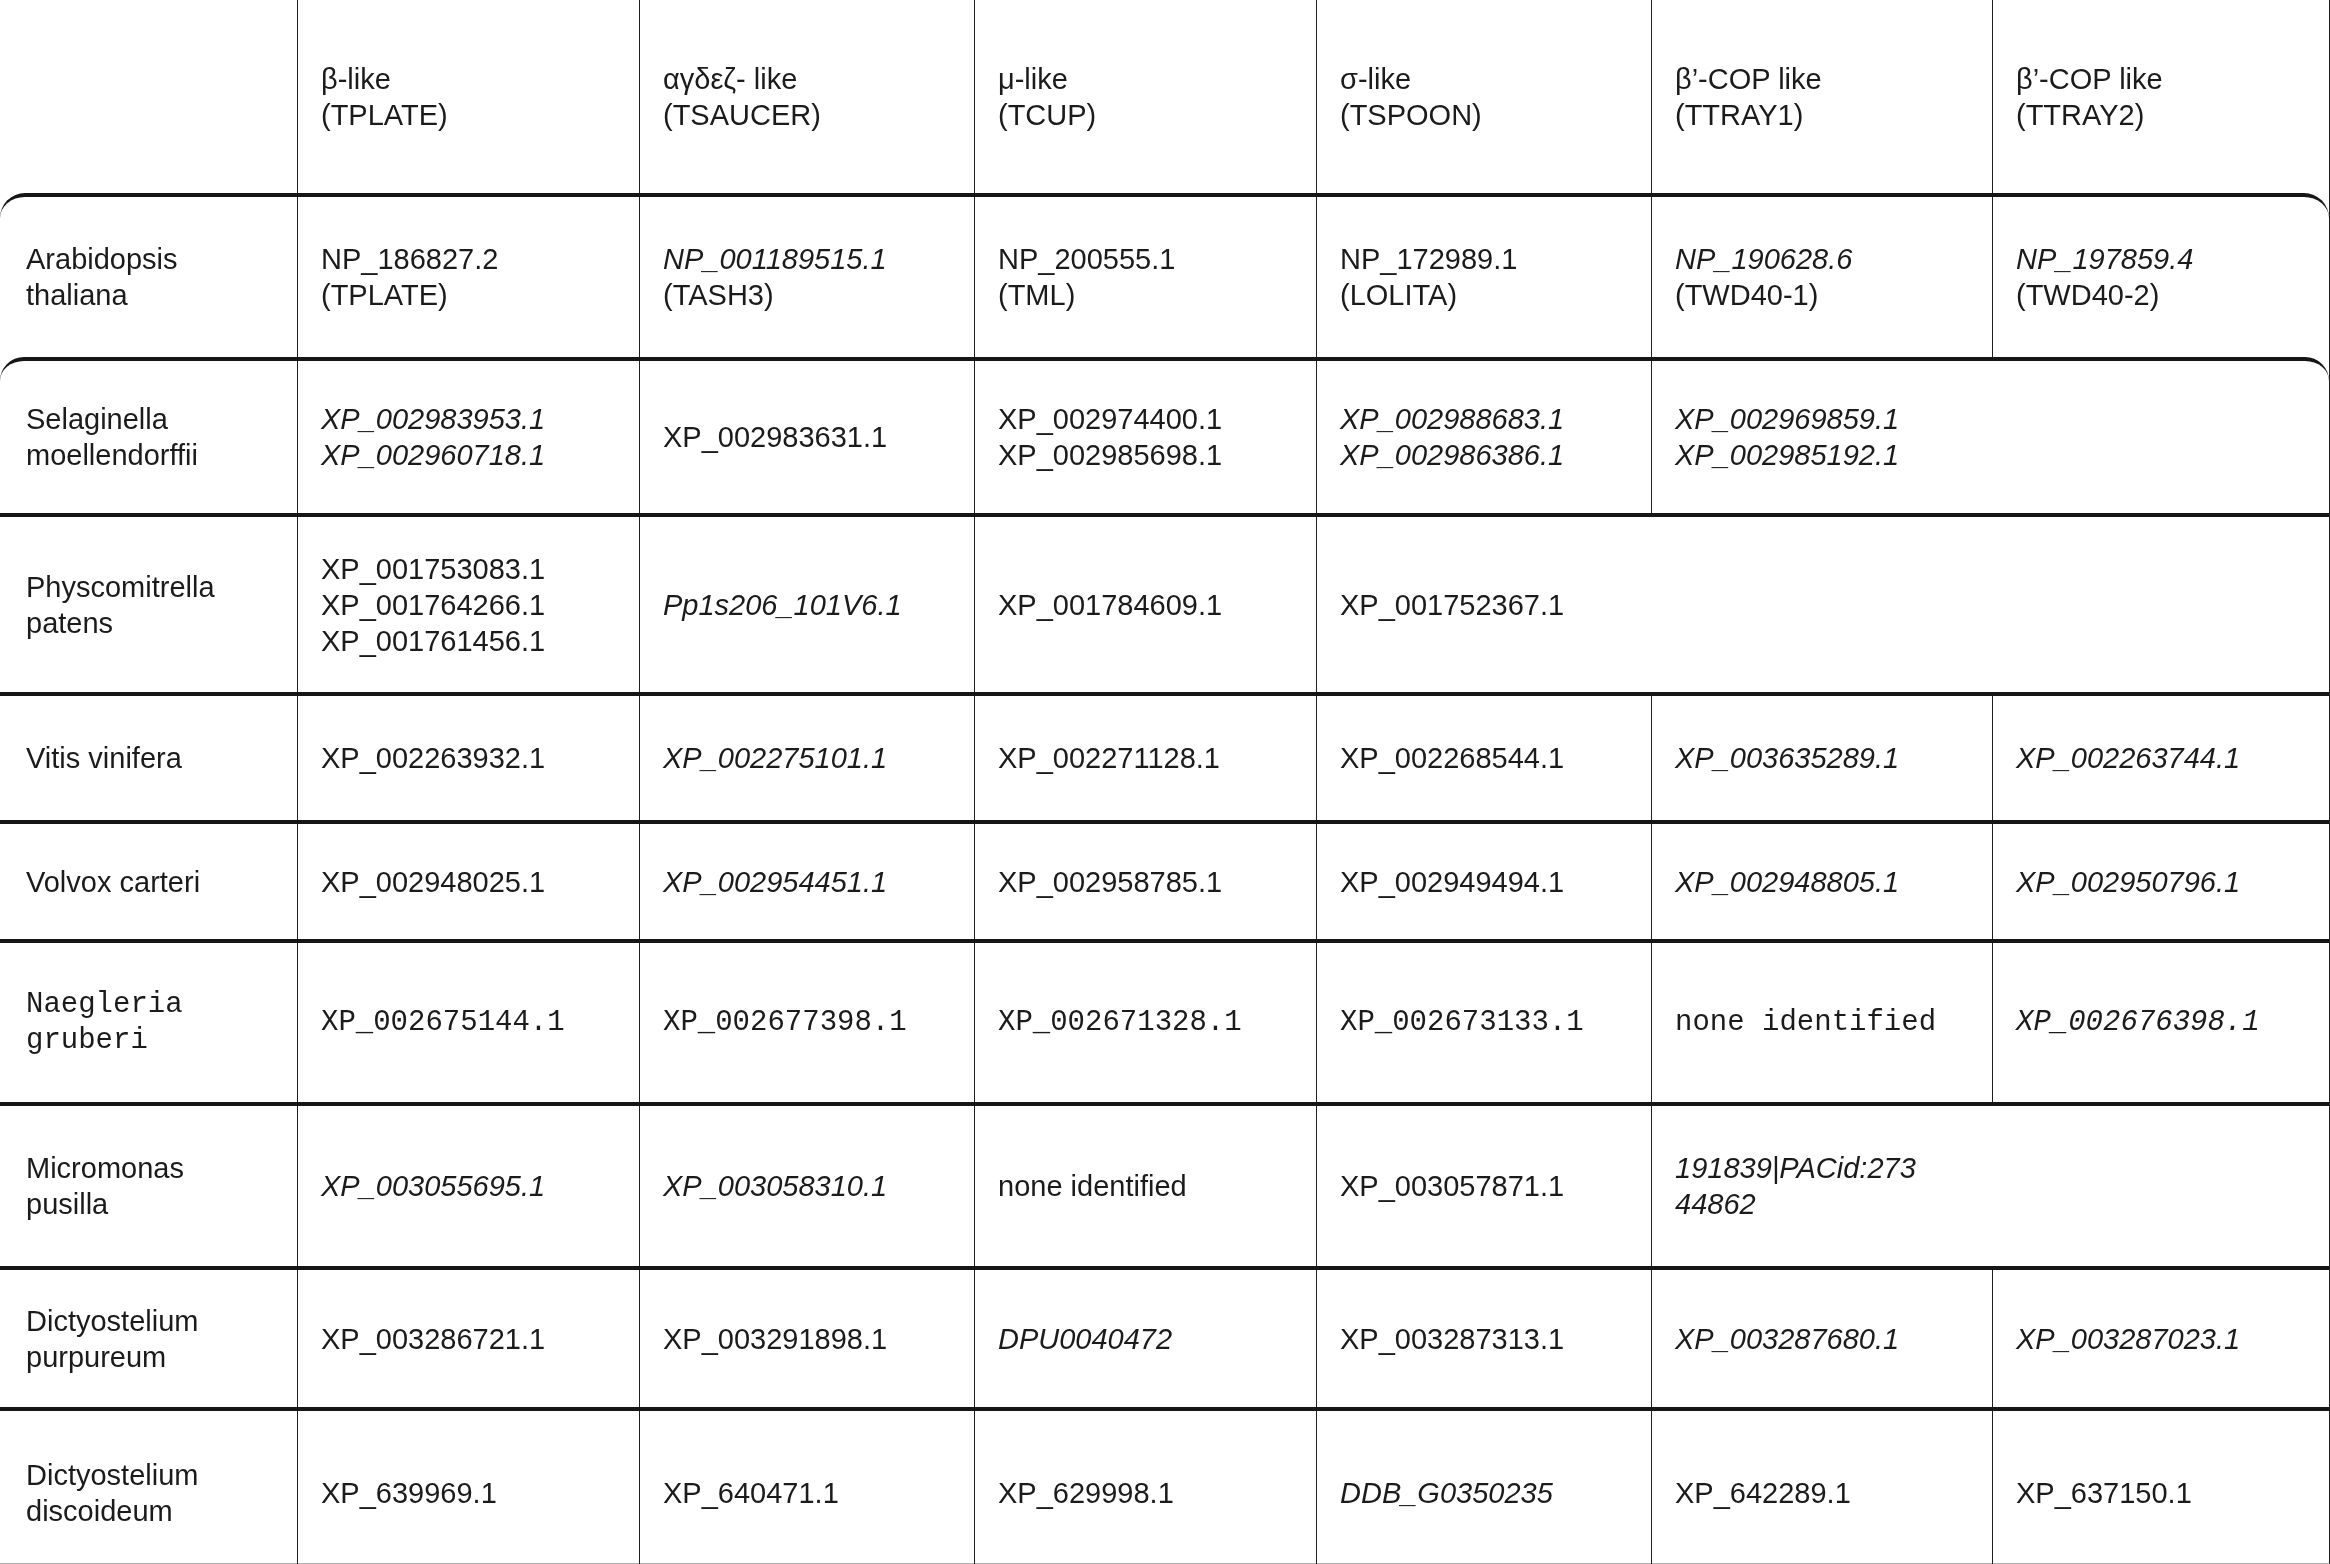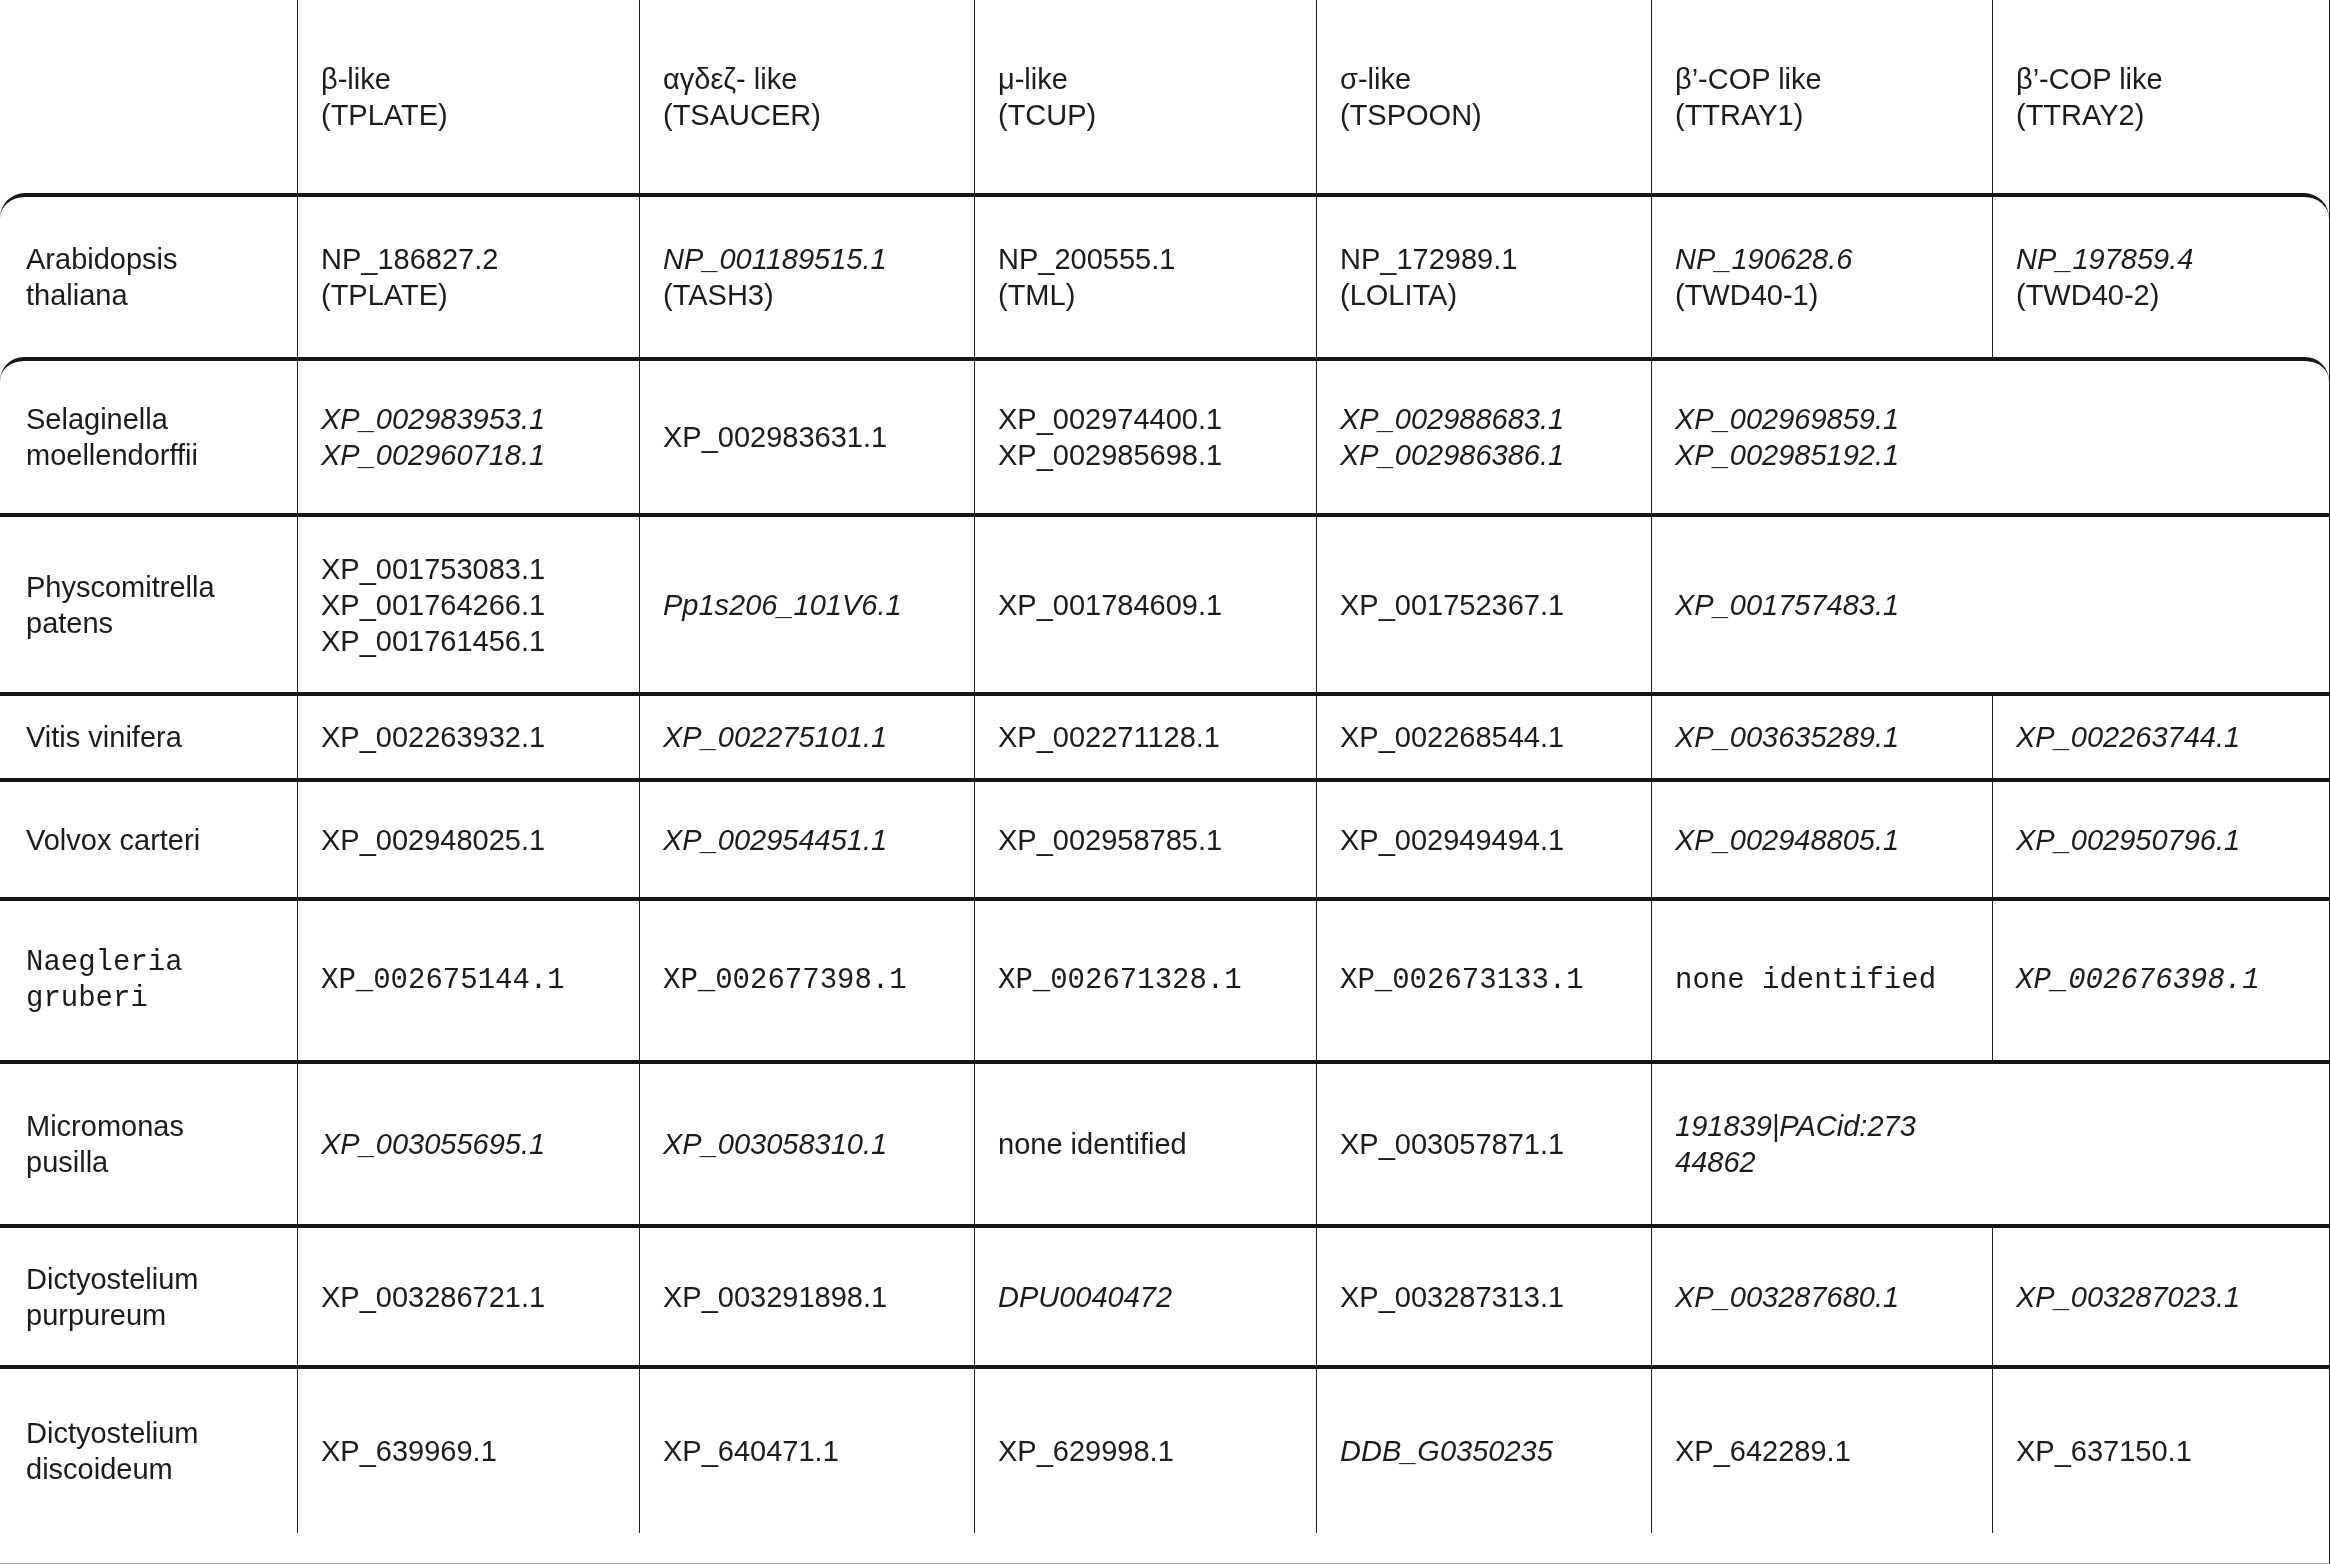--- a/index.html
+++ b/index.html
@@ -150,25 +150,22 @@
       </div>
       <div class="cell c2">
         <div class="line it">Pp1s206_101V6.1</div>
       </div>
       <div class="cell c3">
         <div class="line">XP_001784609.1</div>
       </div>
       <div class="cell c4">
         <div class="line">XP_001752367.1</div>
       </div>
-      <div class="cell c6">
-        <div class="line it">XP_001757483.1</div>
-      </div>
-    </div>
-    <div class="row" style="height: 86px;">
+    </div>
+    <div class="row" style="height: 128px;">
       <div class="cell c0">
         <div class="line">Vitis vinifera</div>
       </div>
       <div class="cell c1">
         <div class="line">XP_002263932.1</div>
       </div>
       <div class="cell c2">
         <div class="line it">XP_002275101.1</div>
       </div>
       <div class="cell c3">

